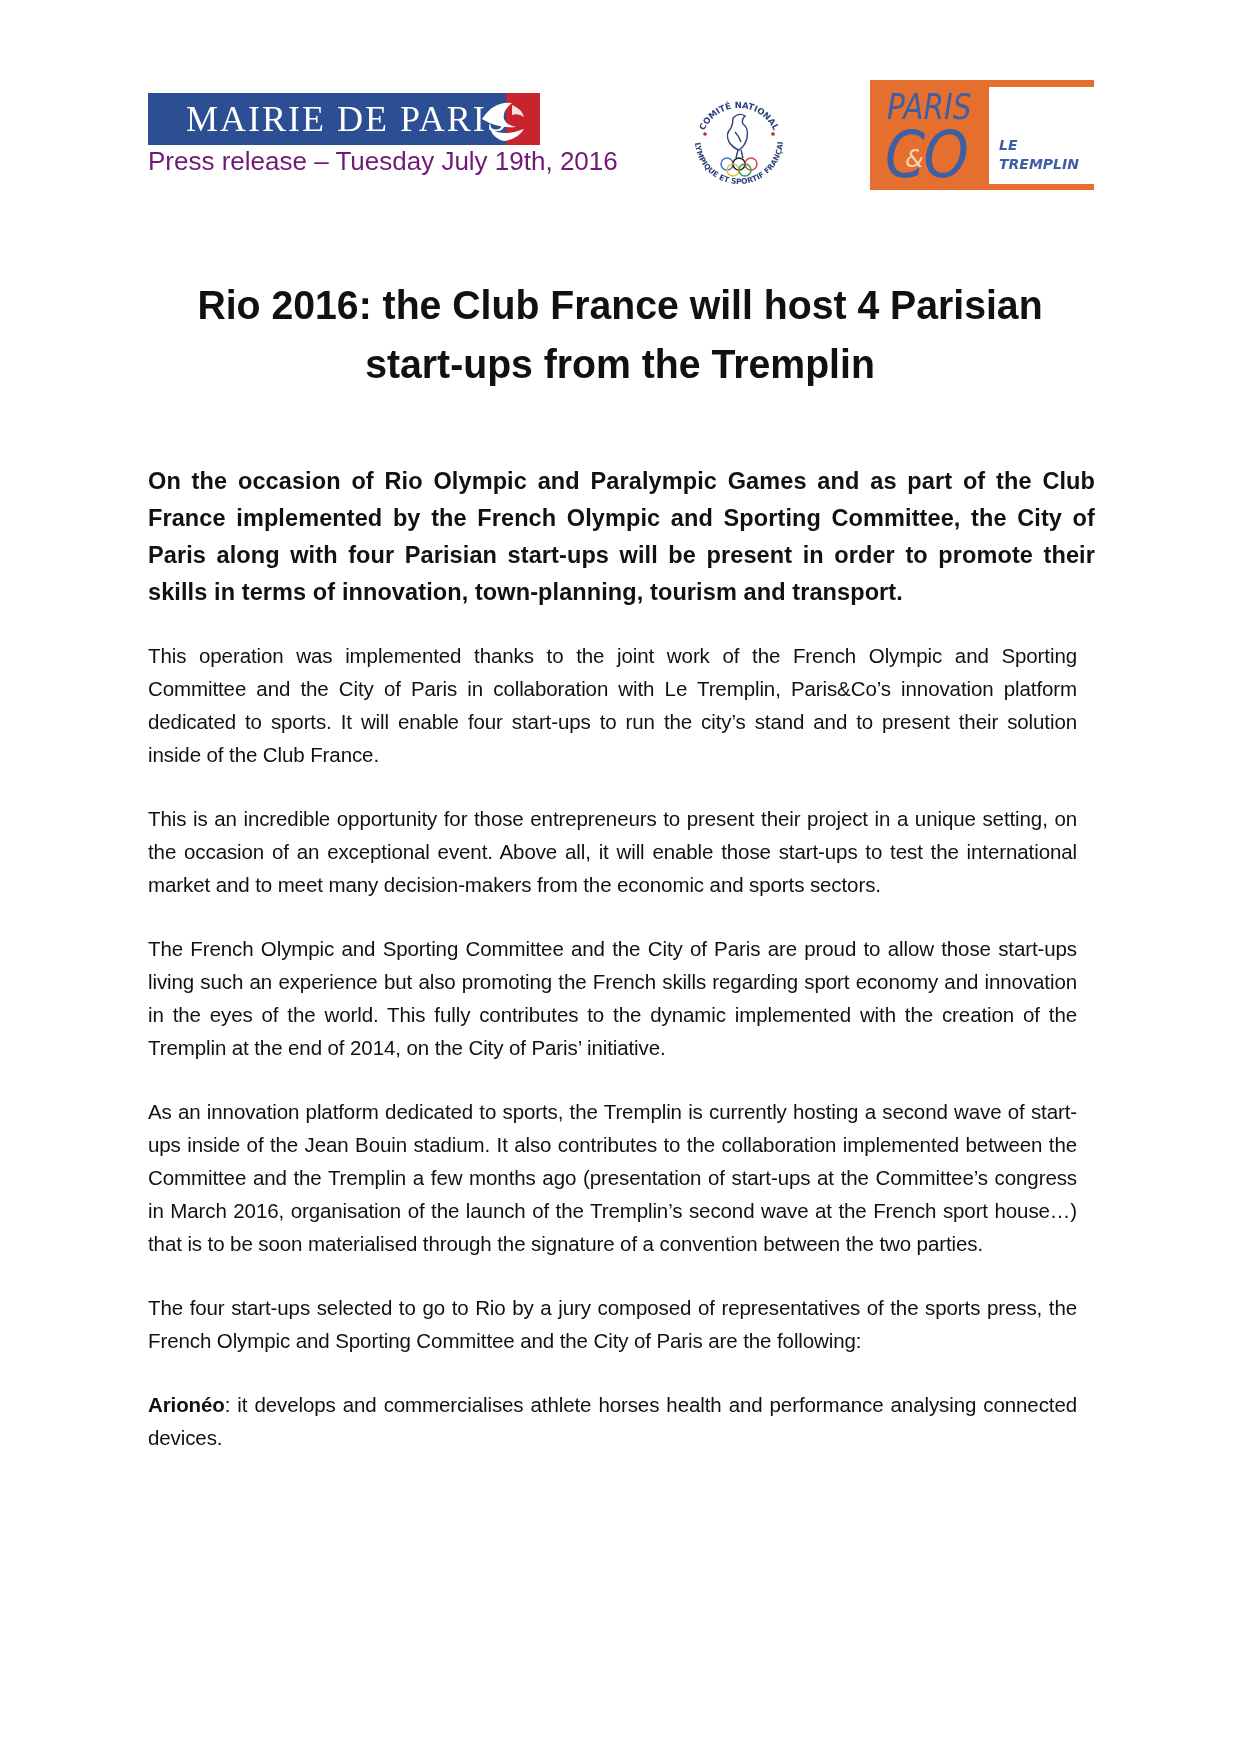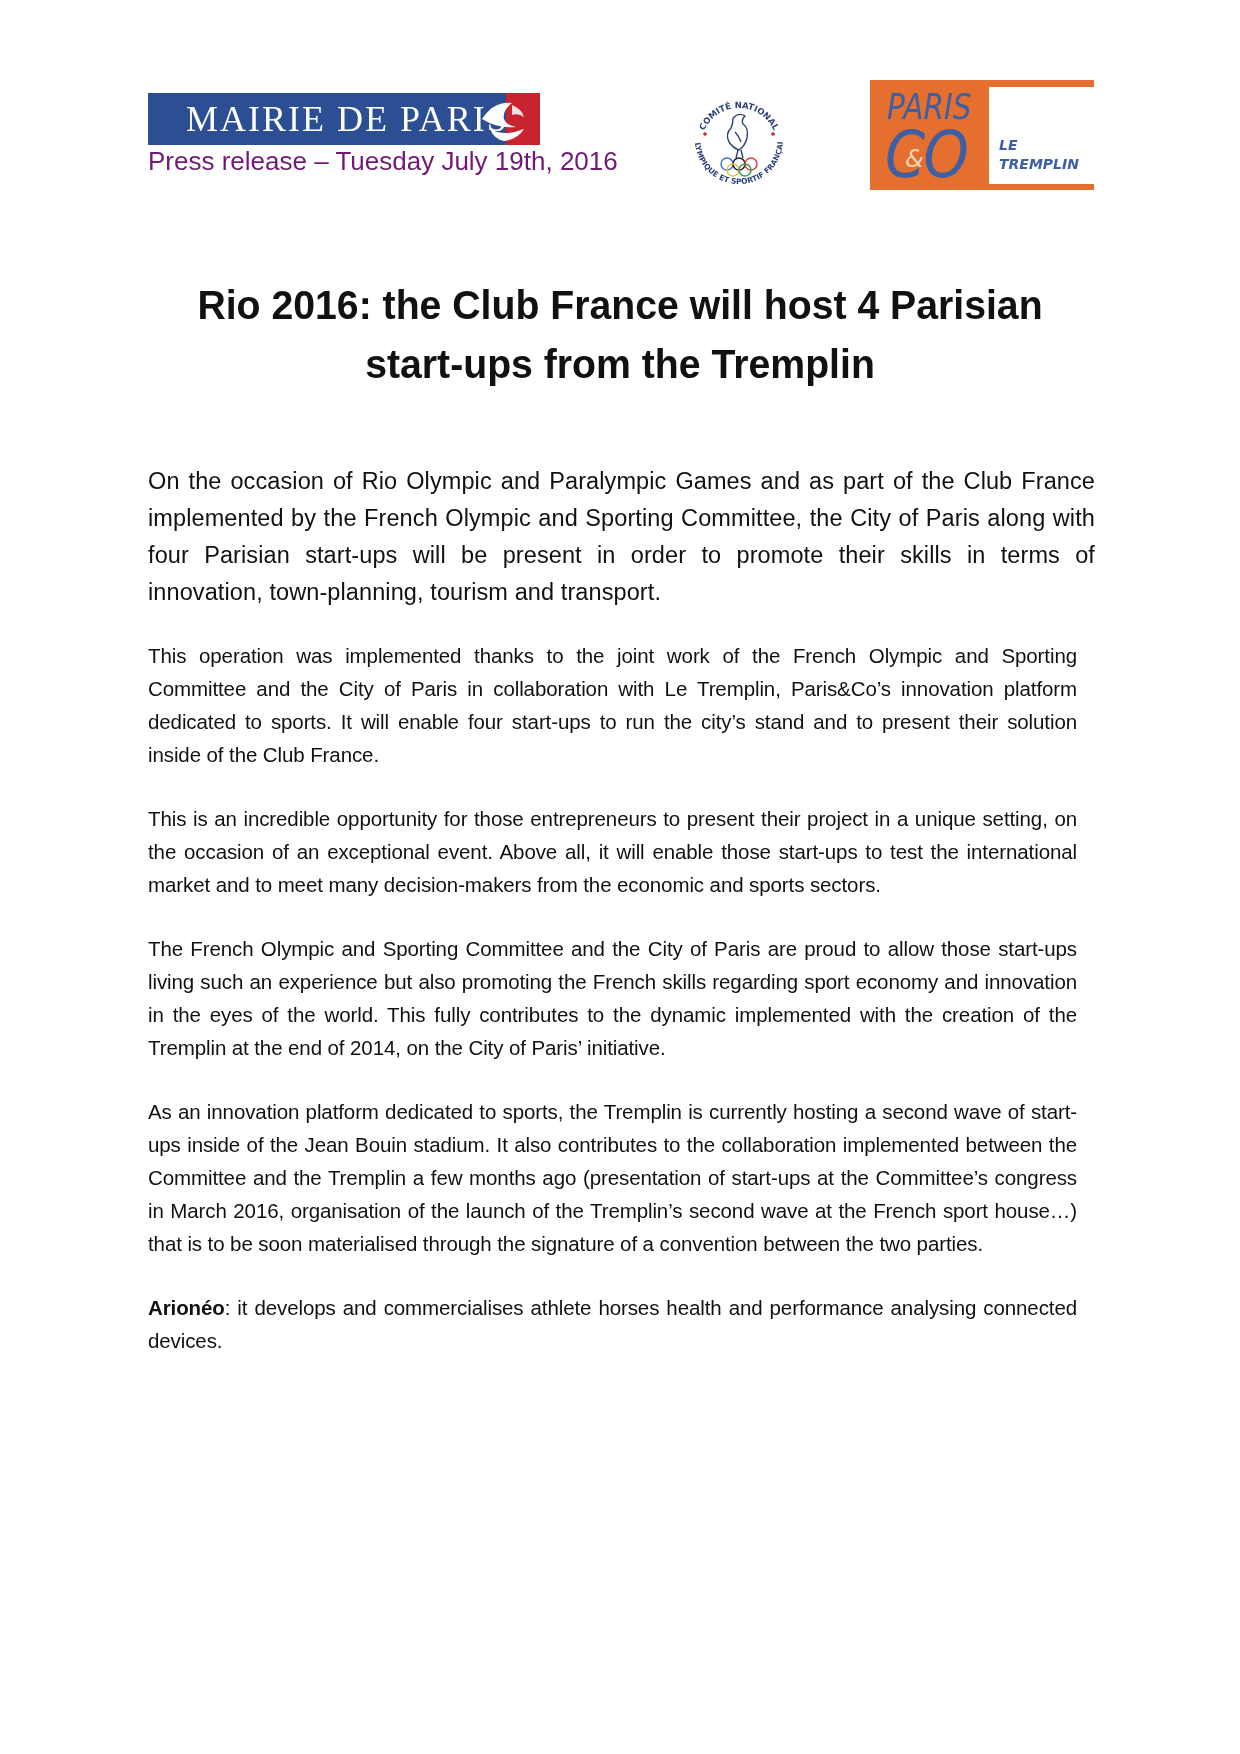--- a/index.html
+++ b/index.html
@@ -156,21 +156,21 @@
     }
 
     
     .doc-body {
       position: absolute;
       left: 148px;
       top: 463px;
       width: 947px;
     }
     .lead {
-      font-weight: normal;
+      font-weight: bold;
       font-size: 23.5px;
       line-height: 37px;
       text-align: justify;
       margin: 0 0 28px 0;
       letter-spacing: 0.1px;
     }
     .para {
       font-size: 20.5px;
       line-height: 33px;
       text-align: justify;
@@ -240,14 +240,15 @@
   <span>Rio 2016: the Club France will host 4 Parisian</span><br>
   <span>start-ups from the Tremplin</span>
 </h1>
 
 <div class="doc-body">
   <p class="lead">On the occasion of Rio Olympic and Paralympic Games and as part of the Club France implemented by the French Olympic and Sporting Committee, the City of Paris along with four Parisian start-ups will be present in order to promote their skills in terms of innovation, town-planning, tourism and transport.</p>
   <p class="para">This operation was implemented thanks to the joint work of the French Olympic and Sporting Committee and the City of Paris in collaboration with Le Tremplin, Paris&amp;Co’s innovation platform dedicated to sports. It will enable four start-ups to run the city’s stand and to present their solution inside of the Club France.</p>
   <p class="para">This is an incredible opportunity for those entrepreneurs to present their project in a unique setting, on the occasion of an exceptional event. Above all, it will enable those start-ups to test the international market and to meet many decision-makers from the economic and sports sectors.</p>
   <p class="para">The French Olympic and Sporting Committee and the City of Paris are proud to allow those start-ups living such an experience but also promoting the French skills regarding sport economy and innovation in the eyes of the world. This fully contributes to the dynamic implemented with the creation of the Tremplin at the end of 2014, on the City of Paris’ initiative.</p>
   <p class="para">As an innovation platform dedicated to sports, the Tremplin is currently hosting a second wave of start-ups inside of the Jean Bouin stadium. It also contributes to the collaboration implemented between the Committee and the Tremplin a few months ago (presentation of start-ups at the Committee’s congress in March 2016, organisation of the launch of the Tremplin’s second wave at the French sport house…) that is to be soon materialised through the signature of a convention between the two parties.</p>
+  <p class="para">The four start-ups selected to go to Rio by a jury composed of representatives of the sports press, the French Olympic and Sporting Committee and the City of Paris are the following:</p>
   <p class="para"><strong>Arionéo</strong><span>: it develops and commercialises athlete horses health and performance analysing connected devices.</span></p>
 </div>
 
 </body></html>

